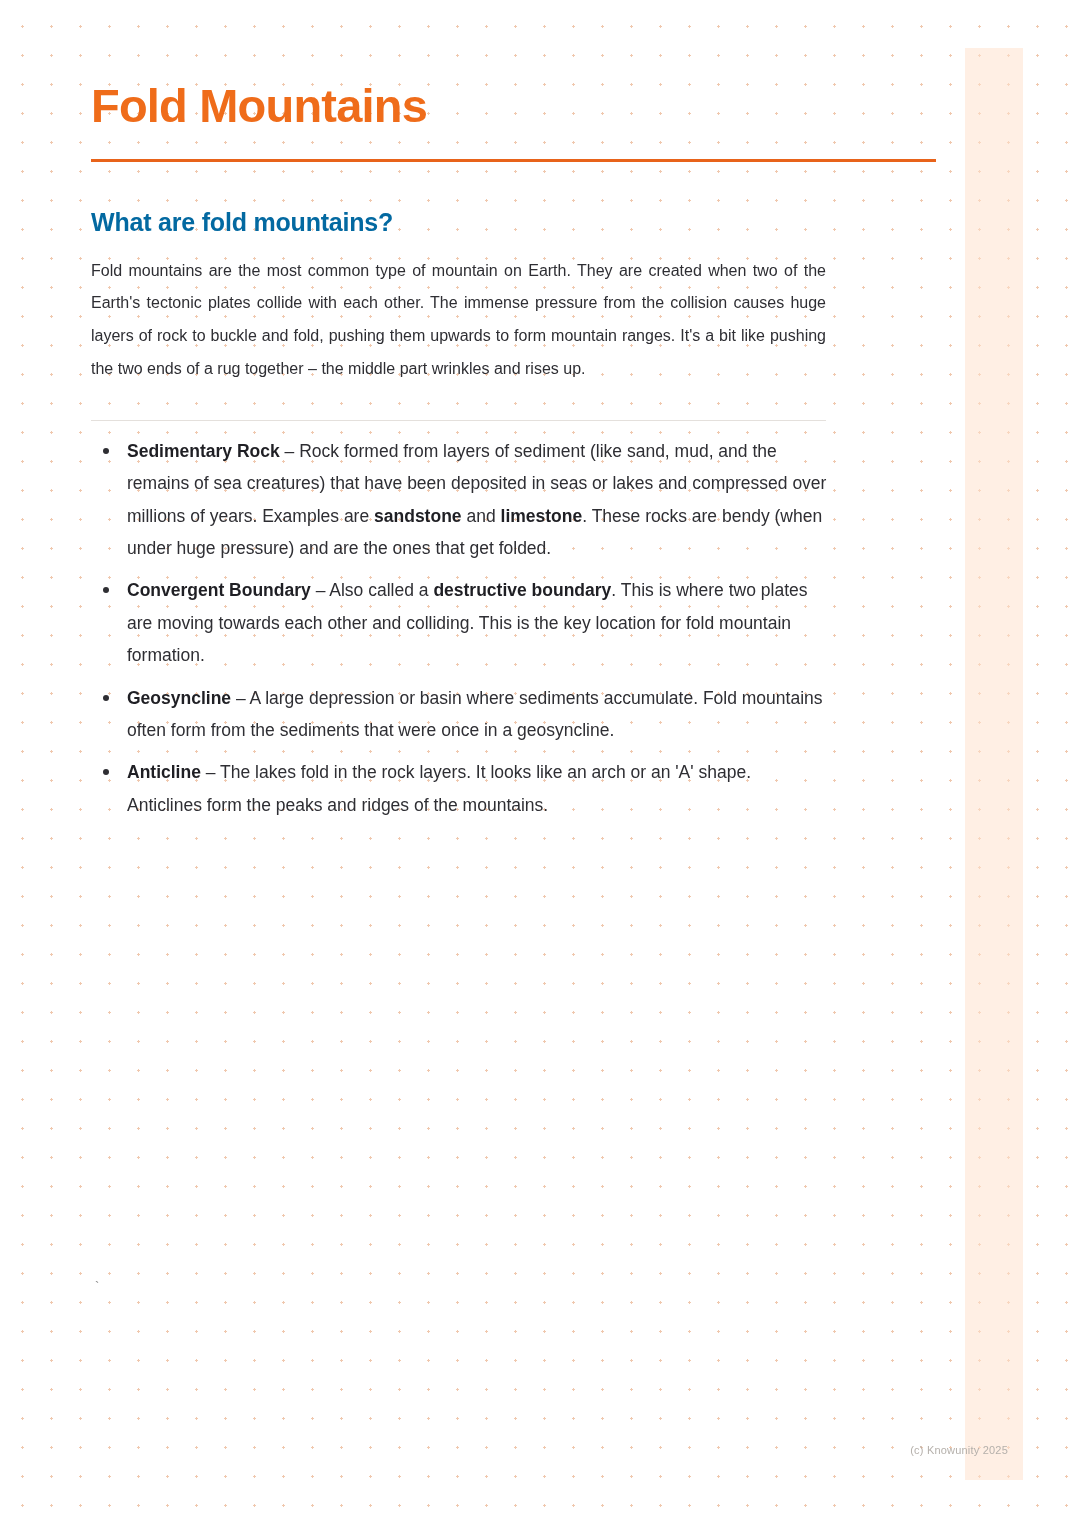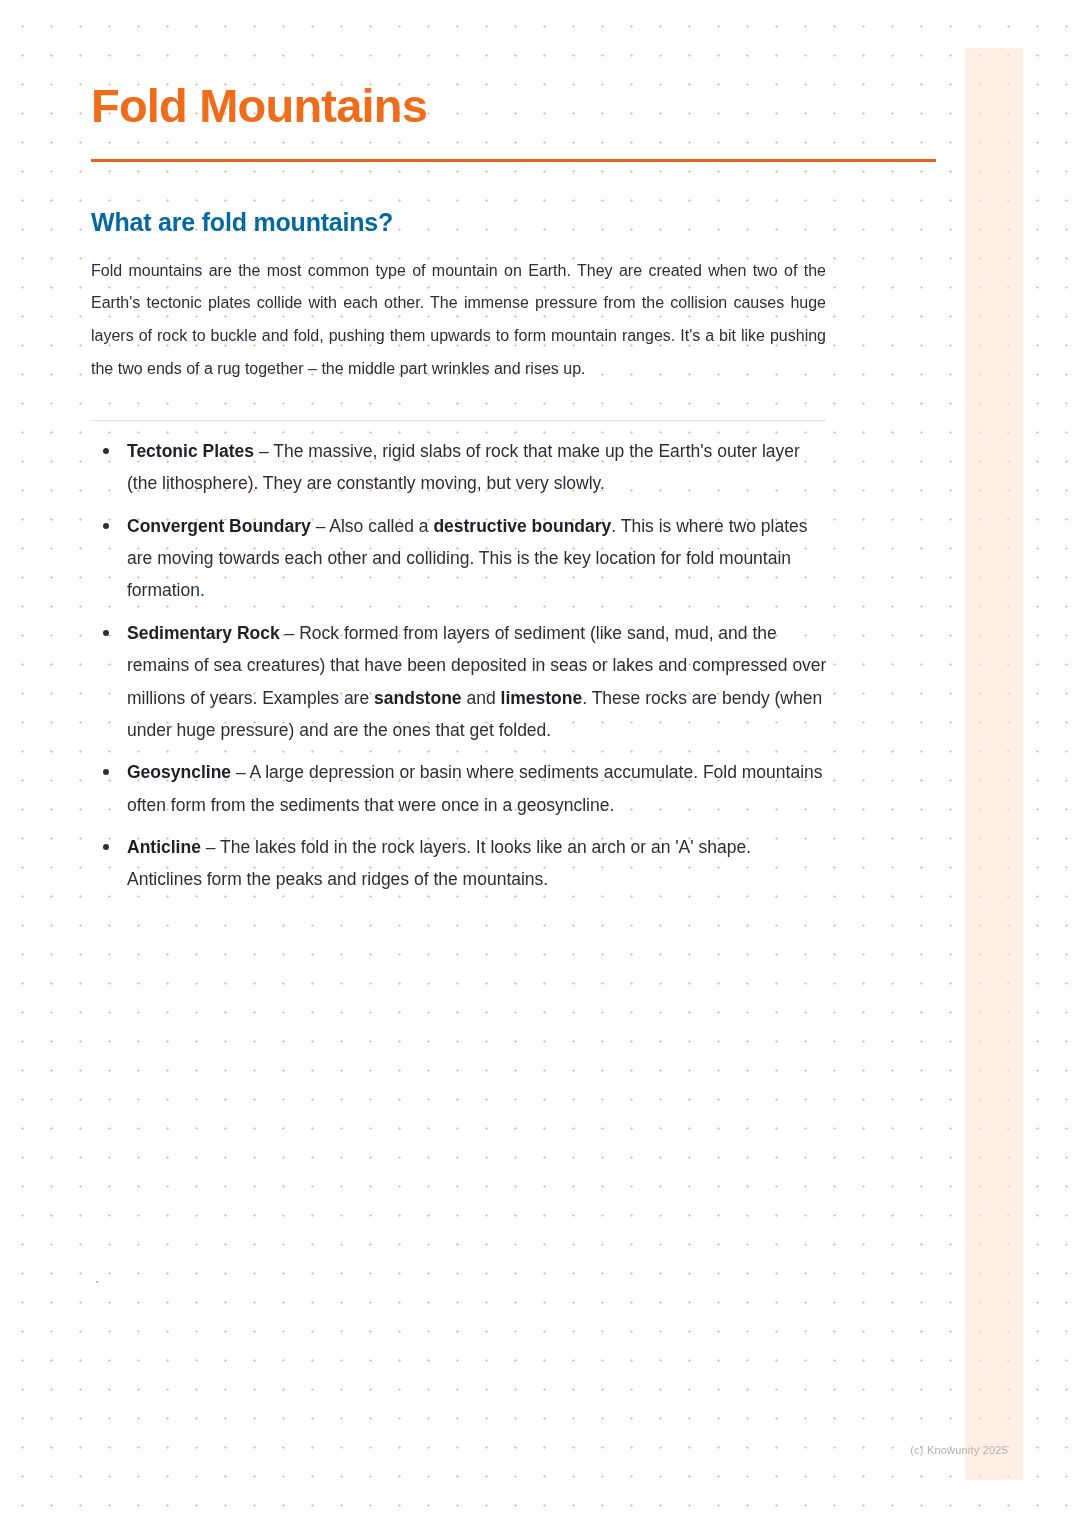--- a/index.html
+++ b/index.html
@@ -141,27 +141,24 @@
   <div class="title-rule"></div>
 
   <h2 class="section-heading" id="heading-what">What are fold mountains?</h2>
   <p class="body-text">Fold mountains are the most common type of mountain on Earth. They are created when two of the Earth's tectonic plates collide with each other. The immense pressure from the collision causes huge layers of rock to buckle and fold, pushing them upwards to form mountain ranges. It's a bit like pushing the two ends of a rug together – the middle part wrinkles and rises up.</p>
 
   <div class="divider"></div>
 
 
   <ul class="terms">
     <li>
-      <b>Tectonic Plates</b><span> – </span><span>The massive, rigid slabs of rock that make up the Earth's outer layer (the lithosphere). They are constantly moving, but very slowly.</span>
+      <b>Sedimentary Rock</b><span> – </span><span>Rock formed from layers of sediment (like sand, mud, and the remains of sea creatures) that have been deposited in seas or lakes and compressed over millions of years. Examples are </span><b>sandstone</b><span> and </span><b>limestone</b><span>. These rocks are bendy (when under huge pressure) and are the ones that get folded.</span>
     </li>
     <li>
       <b>Convergent Boundary</b><span> – </span><span>Also called a </span><b>destructive boundary</b><span>. This is where two plates are moving towards each other and colliding. This is the key location for fold mountain formation.</span>
-    </li>
-    <li>
-      <b>Sedimentary Rock</b><span> – </span><span>Rock formed from layers of sediment (like sand, mud, and the remains of sea creatures) that have been deposited in seas or lakes and compressed over millions of years. Examples are </span><b>sandstone</b><span> and </span><b>limestone</b><span>. These rocks are bendy (when under huge pressure) and are the ones that get folded.</span>
     </li>
     <li>
       <b>Geosyncline</b><span> – </span><span>A large depression or basin where sediments accumulate. Fold mountains often form from the sediments that were once in a geosyncline.</span>
     </li>
     <li>
       <b>Anticline</b><span> – </span><span>The lakes fold in the rock layers. It looks like an arch or an 'A' shape. Anticlines form the peaks and ridges of the mountains.</span>
     </li>
   </ul>
 
 </div>

